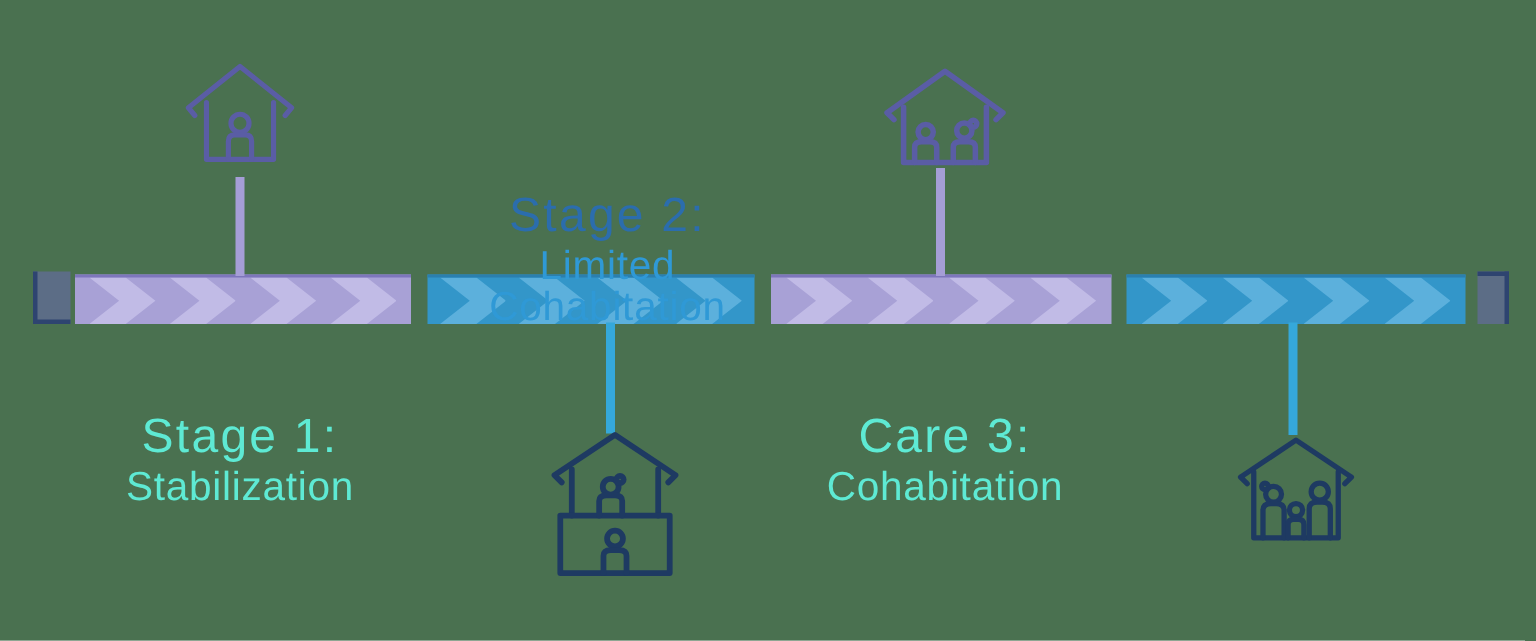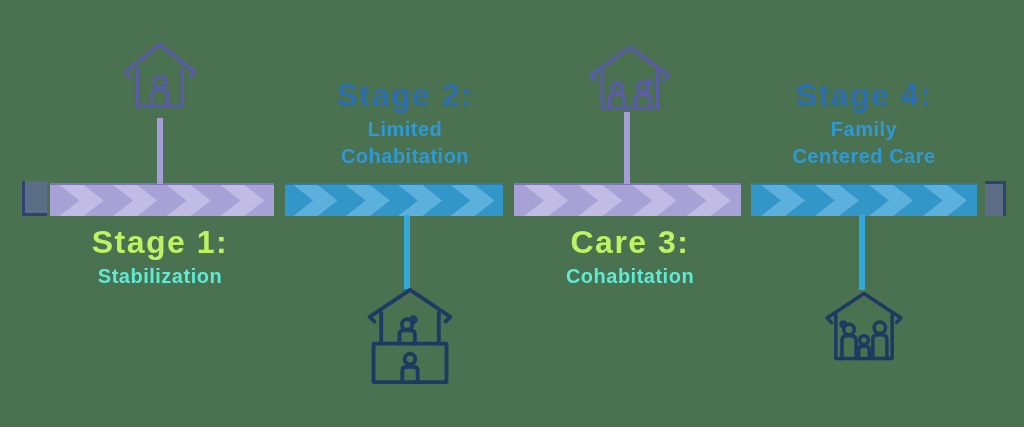--- a/index.html
+++ b/index.html
@@ -40,23 +40,23 @@
   #conn4 { left:859px; top:215px; height:75px; }
   
   .house { position:absolute; }
   .house svg { display:block; width:100%; height:100%; }
   #house1 { left:117px; top:34px;  width:86px; height:86px;  color:#5a5da5; }
   #house2 { left:584px; top:40px;  width:92px; height:74px;  color:#5a5da5; }
   #house3 { left:362px; top:286px; width:96px; height:100px; color:#1e3a62; }
   #house4 { left:820px; top:288px; width:88px; height:76px;  color:#1e3a62; }
   
   .label { position:absolute; text-align:center; transform:translateX(-50%); white-space:nowrap; }
-  .stage-title { font-size:32px; font-weight:700; letter-spacing:1.5px; line-height:36px; }
-  .stage-sub   { font-size:20px; font-weight:700; letter-spacing:0.5px; line-height:27px; margin-top:3px;text-align:center; }
-  .label.purple .stage-title { color:#bef264; }
+  .stage-title { font-size:32px; font-weight:400; letter-spacing:1.5px; line-height:36px;margin-top:48px; }
+  .stage-sub   { font-size:27px; font-weight:400; letter-spacing:0.5px; line-height:27px; margin-top:3px;text-align:center; }
+  .label.purple .stage-title { color:#5eead4; }
   .label.purple .stage-sub   { color:#5eead4; }
   .label.blue   .stage-title { color:#2b6dad; }
   .label.blue   .stage-sub   { color:#2f99d6; }
   #label1 { left:160px; top:224px; }
   #label2 { left:405px; top:77px; }
   #label3 { left:630px; top:224px; }
   #label4 { left:864px; top:77px; }
 </style>
 </head>
 <body>
@@ -149,21 +149,14 @@
     <div class="stage-title">Stage 2:</div>
     <div class="stage-sub">
       <div>Limited</div>
       <div>Cohabitation</div>
     </div>
   </div>
   <div id="label3" class="label purple">
     <div class="stage-title">Care 3:</div>
     <div class="stage-sub">Cohabitation</div>
   </div>
-  <div id="label4" class="label blue">
-    <div class="stage-title">Stage 4:</div>
-    <div class="stage-sub">
-      <div>Family</div>
-      <div>Centered Care</div>
-    </div>
-  </div>
 
 </div>
 
 </body></html>

